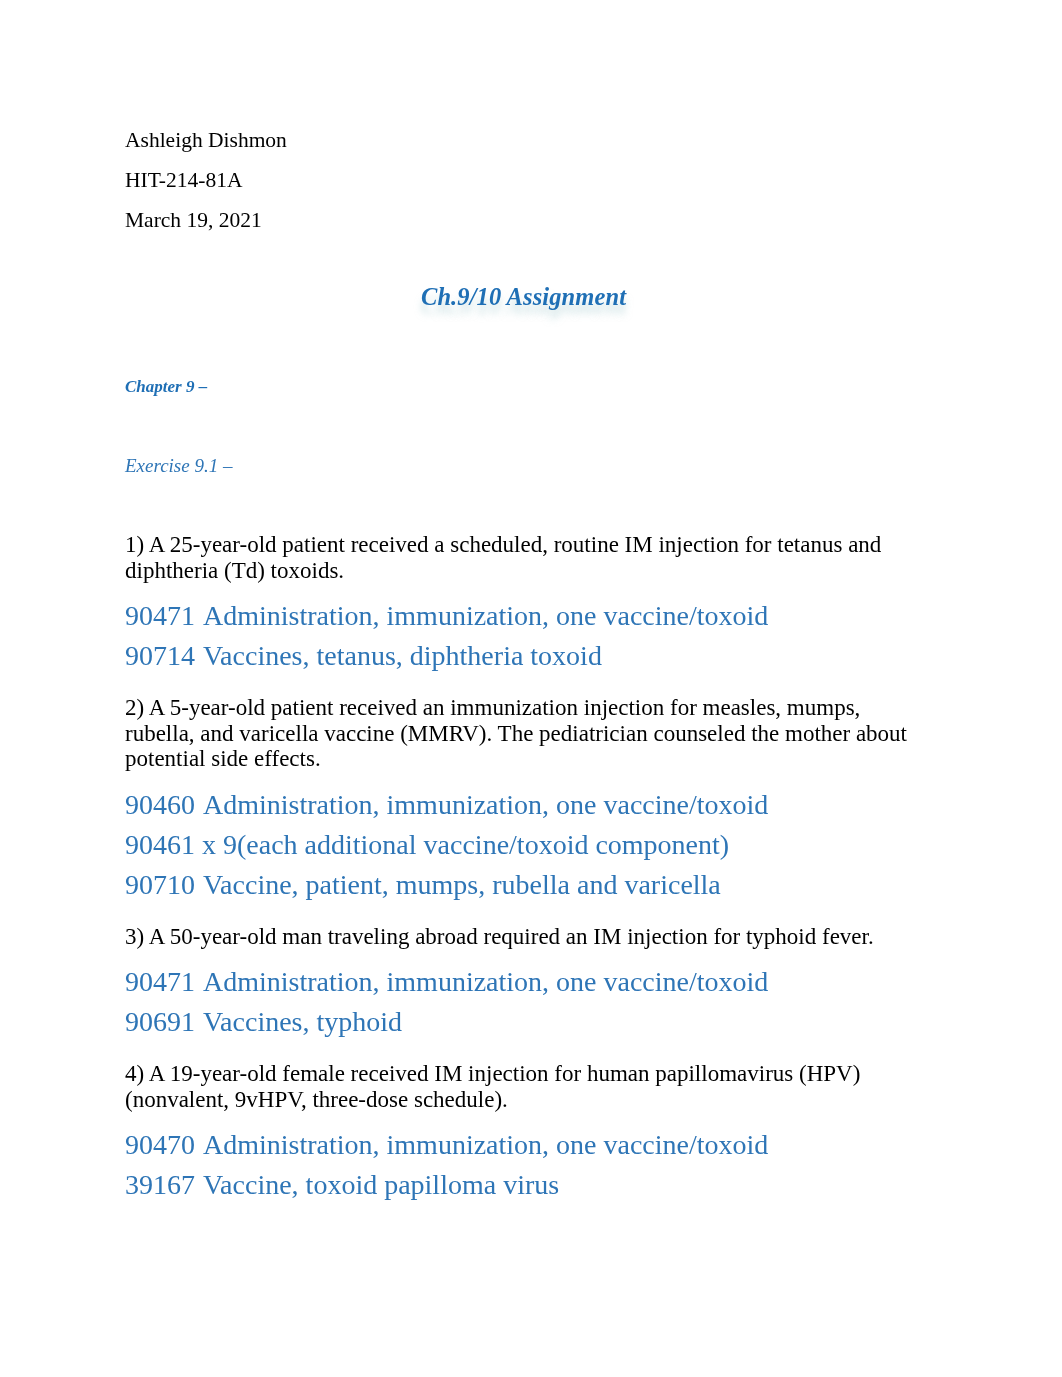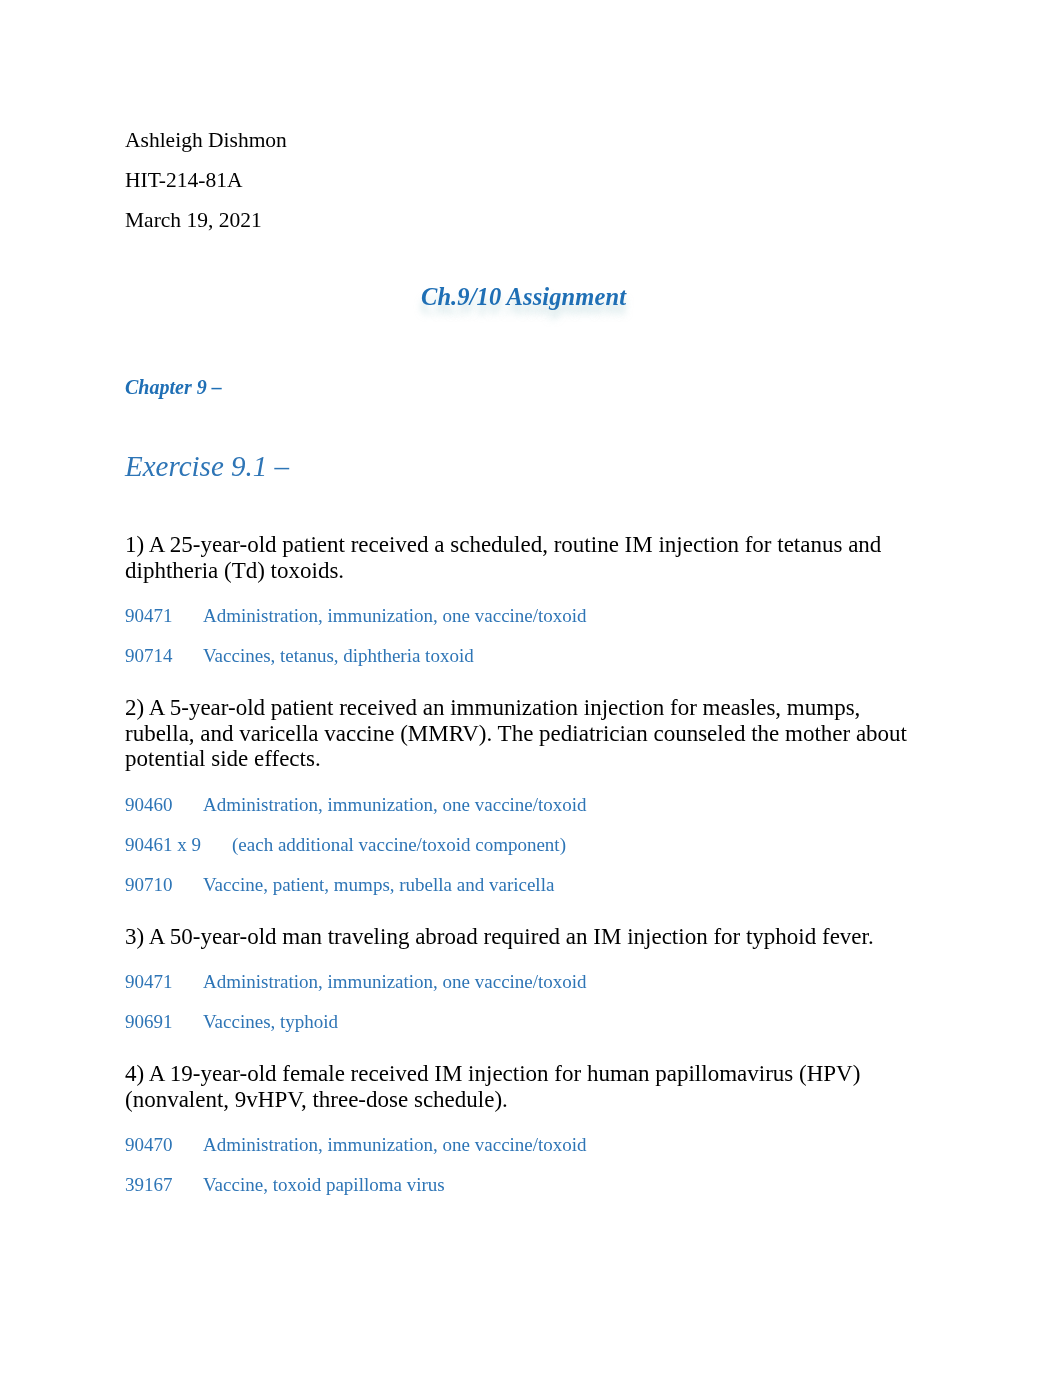--- a/index.html
+++ b/index.html
@@ -48,31 +48,31 @@
     color: #1F6FB5;
     letter-spacing: 0.1px;
     text-shadow: 0px 9px 7px rgba(170, 205, 210, 0.55);
     line-height: 34px;
     text-align: right;
   }
 
   
   .chapter-heading {
     margin-top: 58px;
-    font-size: 20px;
+    font-size: 17px;
     font-weight: bold;
     font-style: italic;
     color: #1F6FB5;
     line-height: 30px;
   }
 
   
   .exercise-heading {
     margin-top: 49px;
-    font-size: 29px;
+    font-size: 19px;
     font-weight: normal;
     font-style: italic;
     color: #2E75B6;
     line-height: 30px;
   }
 
   
   .question {
     margin-top: 0;
     font-size: 23px;
@@ -84,21 +84,21 @@
     margin-top: 51px;
   }
   .q-next {
     margin-top: 19px;
   }
 
   
   .code-row {
     display: flex;
     align-items: baseline;
-    font-size: 19px;
+    font-size: 28px;
     line-height: 40px;
     color: #2E75B6;
     margin-top: 0;
   }
   .code-row.first-code {
     margin-top: 13px;
   }
   .code-num {
     flex: 0 0 auto;
     min-width: 78px;

